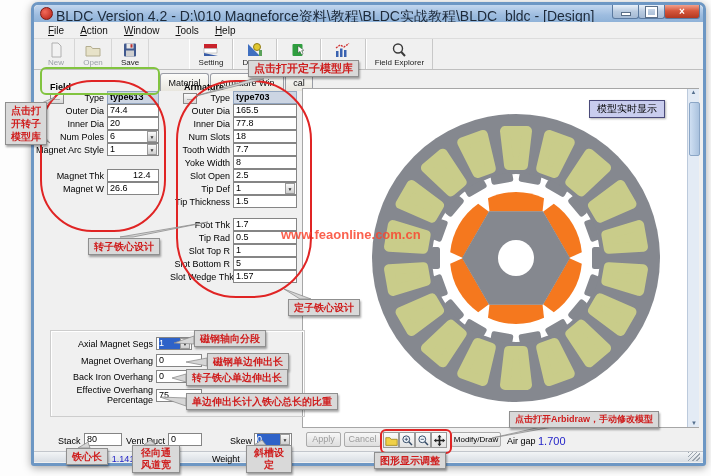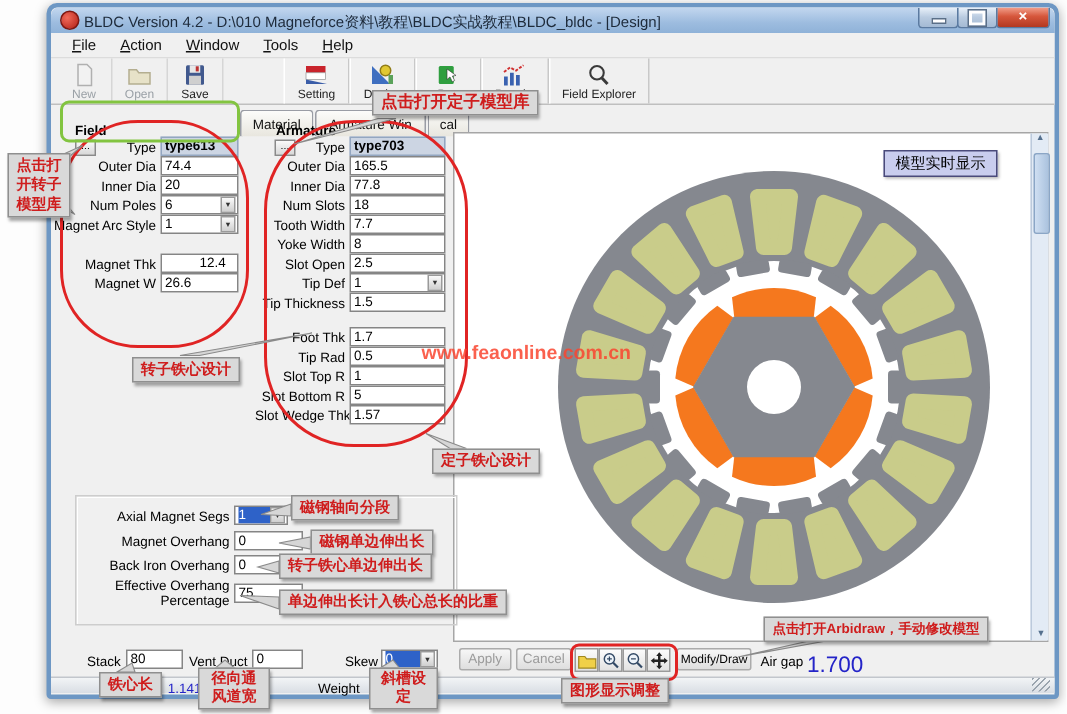--- a/index.html
+++ b/index.html
@@ -1,21 +1,21 @@
 <!DOCTYPE html>
 <html><head>
 <meta charset="utf-8">
 <style>
   html,body{margin:0;padding:0;background:#fff;}
   .canvas{position:relative;width:711px;height:476px;background:#fdfdfd;font-family:"Liberation Sans",sans-serif;overflow:hidden;}
   .abs{position:absolute;}
   
   .frame{left:31px;top:2px;width:669px;height:458px;border:3px solid #6d97c4;border-radius:7px 7px 3px 3px;background:#f0f0f0;box-shadow:0 2px 8px rgba(0,0,0,.35);}
   .titlebar{left:34px;top:5px;width:669px;height:17px;background:linear-gradient(#c3d7ef,#9dbcdf 60%,#8fb2d8);border-radius:5px 5px 0 0;}
-  .apptitle{left:56px;top:8px;font-size:10px;color:#1d2a3a;white-space:nowrap;}
+  .apptitle{left:56px;top:8px;font-size:14px;color:#1d2a3a;white-space:nowrap;}
   .appicon{left:40px;top:7px;width:11px;height:11px;border-radius:50%;background:radial-gradient(circle at 35% 35%,#f26a5a,#b01e14);border:1px solid #7e1812;}
   .wbtn{top:5px;height:13px;border:1px solid #5b7aa0;border-top:none;border-radius:0 0 3px 3px;background:linear-gradient(#e9f1fa,#b9cbe0 50%,#a4bad4);display:flex;align-items:center;justify-content:center;}
   .wbtn.close{background:linear-gradient(#f2a08c,#d6573c 45%,#b33820);color:#fff;font-size:10px;font-weight:bold;line-height:10px;}
   .minbar{width:8px;height:2px;background:#fff;border:1px solid #5a6f88;margin-top:4px;}
   .maxbox{width:7px;height:6px;border:2px solid #fff;outline:1px solid #5a6f88;}
   
   .menubar{left:34px;top:22px;width:669px;height:17px;background:#f0f0f0;border-bottom:1px solid #dcdcdc;display:flex;align-items:center;padding-left:6px;box-sizing:border-box;}
   .mitem{font-size:10px;color:#111;padding:1px 8px;}
   .mitem::first-letter{text-decoration:underline;}
   
@@ -439,21 +439,21 @@
         <line x1="4.5" y1="6.5" x2="8.5" y2="6.5" stroke="#334a66"></line>
       </svg>
   </div>
   <div class="abs icobtn" style="left:431px;top:432px;z-index:10;">
     <svg width="13" height="13" viewBox="0 0 16 16">
         <path d="M8 1 L10.5 4 H9 V7 H12 V5.5 L15 8 L12 10.5 V9 H9 V12 H10.5 L8 15 L5.5 12 H7 V9 H4 V10.5 L1 8 L4 5.5 V7 H7 V4 H5.5 Z" fill="#222"></path>
       </svg>
   </div>
   <div class="abs gbtn" style="left:451px;top:432px;width:50px;height:15px;font-size:8px;z-index:10;">Modify/Draw</div>
   <div class="abs lbl" style="left:507px;top:435px;z-index:10;">Air gap</div>
-  <div class="abs bluev" style="left:538px;top:435px;font-size:15px;z-index:10;">1.700</div>
+  <div class="abs bluev" style="left:538px;top:435px;font-size:11px;z-index:10;">1.700</div>
 
   <div class="abs statusbar"></div>
   <div class="abs grip"></div>
 
   <div class="redring" style="left:40px;top:80px;width:122px;height:148px;border-radius:52px;"></div>
   <div class="redring" style="left:176px;top:80px;width:132px;height:214px;border-radius:60px;"></div>
   <div class="redring" style="left:380px;top:429px;width:68px;height:21px;border-radius:6px;"></div>
 
   <div class="abs watermark" style="left:281px;top:227px;">www.feaonline.com.cn</div>
 

